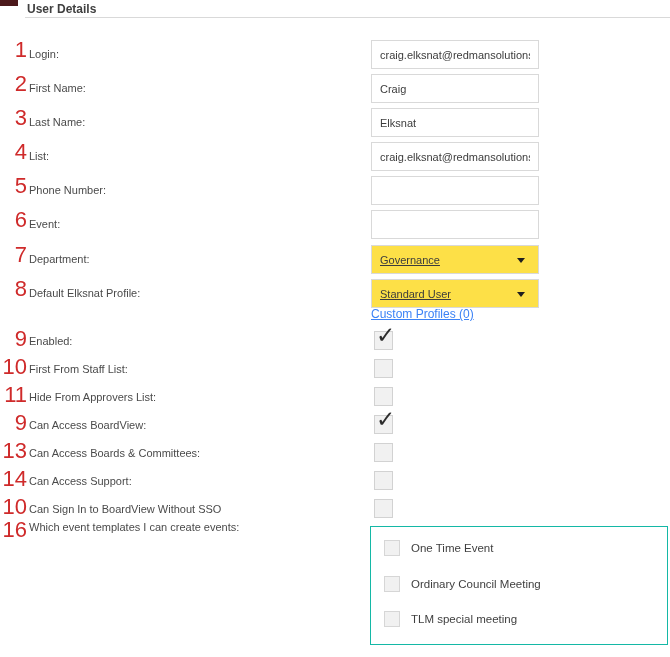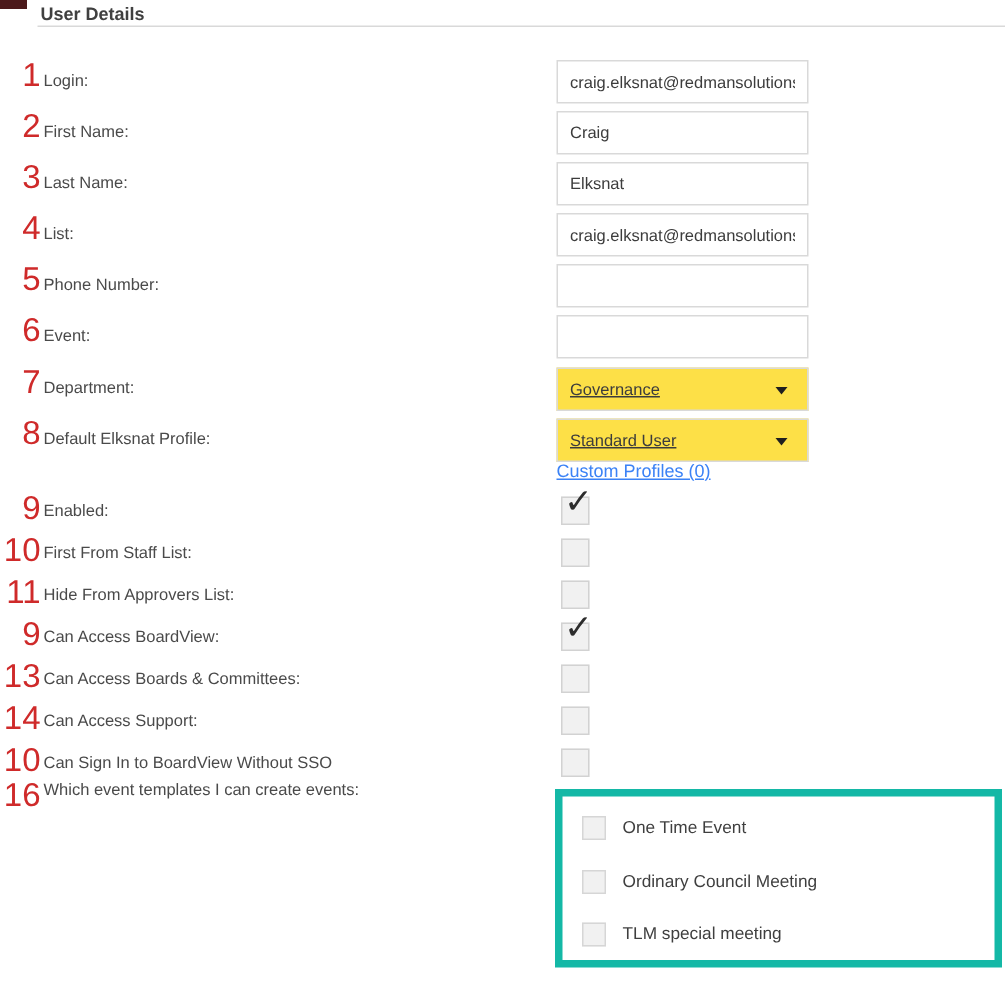--- a/index.html
+++ b/index.html
@@ -36,21 +36,21 @@
   .cbox{position:absolute;left:374px;top:0;width:19px;height:19px;box-sizing:border-box;
         background:#f1f1f1;border:1px solid #d2d2d2;}
   .check{position:absolute;left:1px;top:-8px;font-size:23px;line-height:23px;color:#2d2d2d;
          font-family:"DejaVu Sans",sans-serif;}
 
   .plink{position:absolute;left:371px;top:307px;font-size:12px;color:#3b82f6;
          text-decoration:underline;cursor:pointer;}
 
   
   .tpanel{position:absolute;left:370px;top:526px;width:298px;height:119px;box-sizing:border-box;
-          border:5px solid #14b8a6;background:#fff;}
+          border:1px solid #14b8a6;background:#fff;}
   .opt-cb{position:absolute;left:13px;width:16px;height:16px;box-sizing:border-box;
           background:#f1f1f1;border:1px solid #d6d6d6;}
   .opt-lbl{position:absolute;left:40px;font-size:11.5px;color:#3f3f3f;white-space:nowrap;}
 </style>
 </head>
 <body>
 
 <div id="screen">
 
   <div class="corner-frag"></div>

